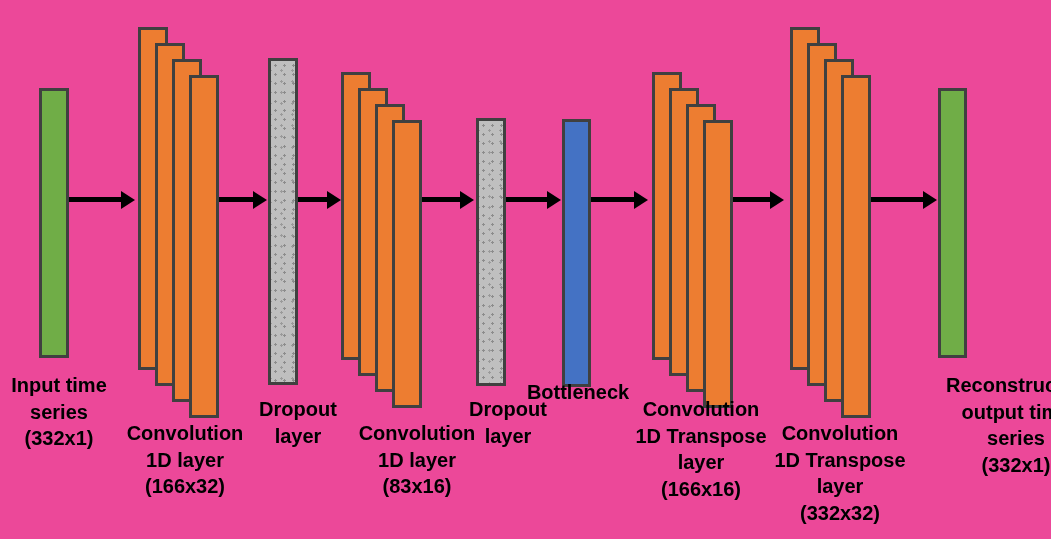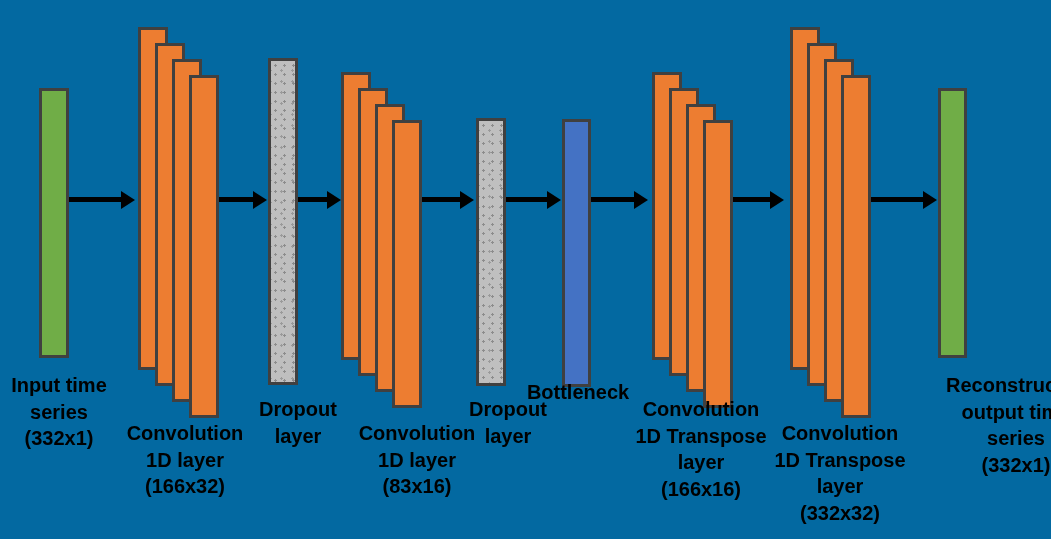--- a/index.html
+++ b/index.html
@@ -4,21 +4,21 @@
 <style>
   html, body {
     margin: 0;
     padding: 0;
     background: #ffffff;
   }
   #canvas {
     position: relative;
     width: 1051px;
     height: 539px;
-    background: #0369a1;
+    background: #ec4899;
     font-family: "Liberation Sans", sans-serif;
     overflow: hidden;
   }
 
   
   .block {
     position: absolute;
     box-sizing: border-box;
     border: 3px solid #404040;
   }

